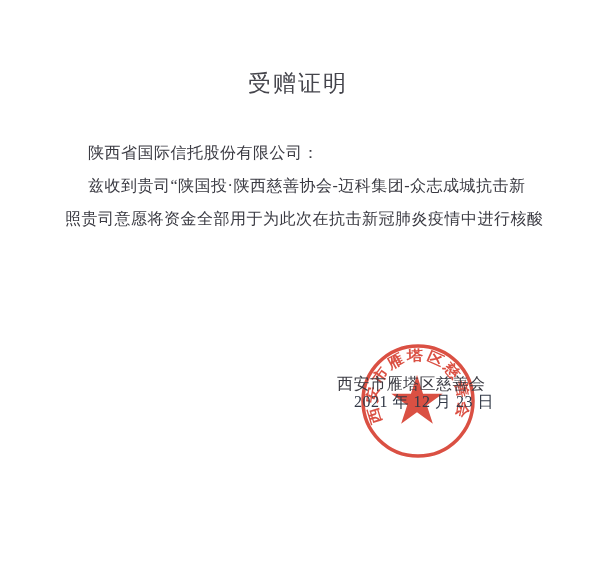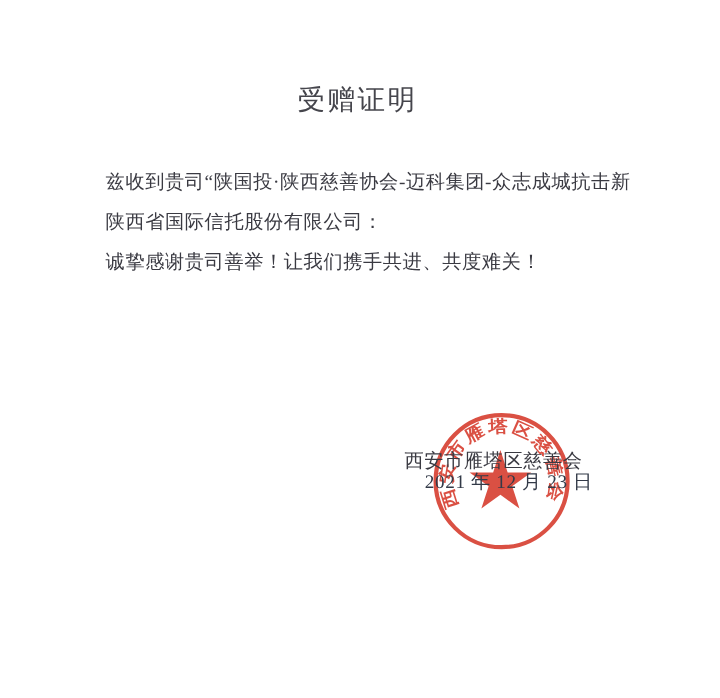--- a/index.html
+++ b/index.html
@@ -81,23 +81,23 @@
   }
 </style>
 </head>
 <body>
 
 <div class="page">
 
   <div class="doc-title">受赠证明</div>
 
   <div class="doc-body">
+    <div class="doc-line indent">陕西省国际信托股份有限公司：</div>
     <div class="doc-line indent">兹收到贵司“陕国投·陕西慈善协会-迈科集团-众志成城抗击新</div>
-    <div class="doc-line indent">陕西省国际信托股份有限公司：</div>
-    <div class="doc-line indent">诚挚感谢贵司善举！让我们携手共进、共度难关！</div>
+    <div class="doc-line">照贵司意愿将资金全部用于为此次在抗击新冠肺炎疫情中进行核酸</div>
   </div>
 
   <svg class="seal" viewBox="0 0 130 130">
     <circle cx="65" cy="65" r="55" fill="none" stroke="#d6382a" stroke-width="3.5"></circle>
     <path id="seal-text-arc" d="M 29.5 85.5 A 41 41 0 1 1 100.5 85.5" fill="none" stroke="none"></path>
     <text class="seal-ring-text" fill="#d6382a">
       <textPath href="#seal-text-arc" startOffset="0" textLength="168" lengthAdjust="spacingAndGlyphs">西安市雁塔区慈善会</textPath>
     </text>
     <path d="M64,39 L70.05,57.67 L89.68,57.66 L73.8,69.18 L79.87,87.84 L64,76.3 L48.13,87.84 L54.2,69.18 L38.32,57.66 L57.95,57.67 Z" fill="#d6382a"></path>
   </svg>

